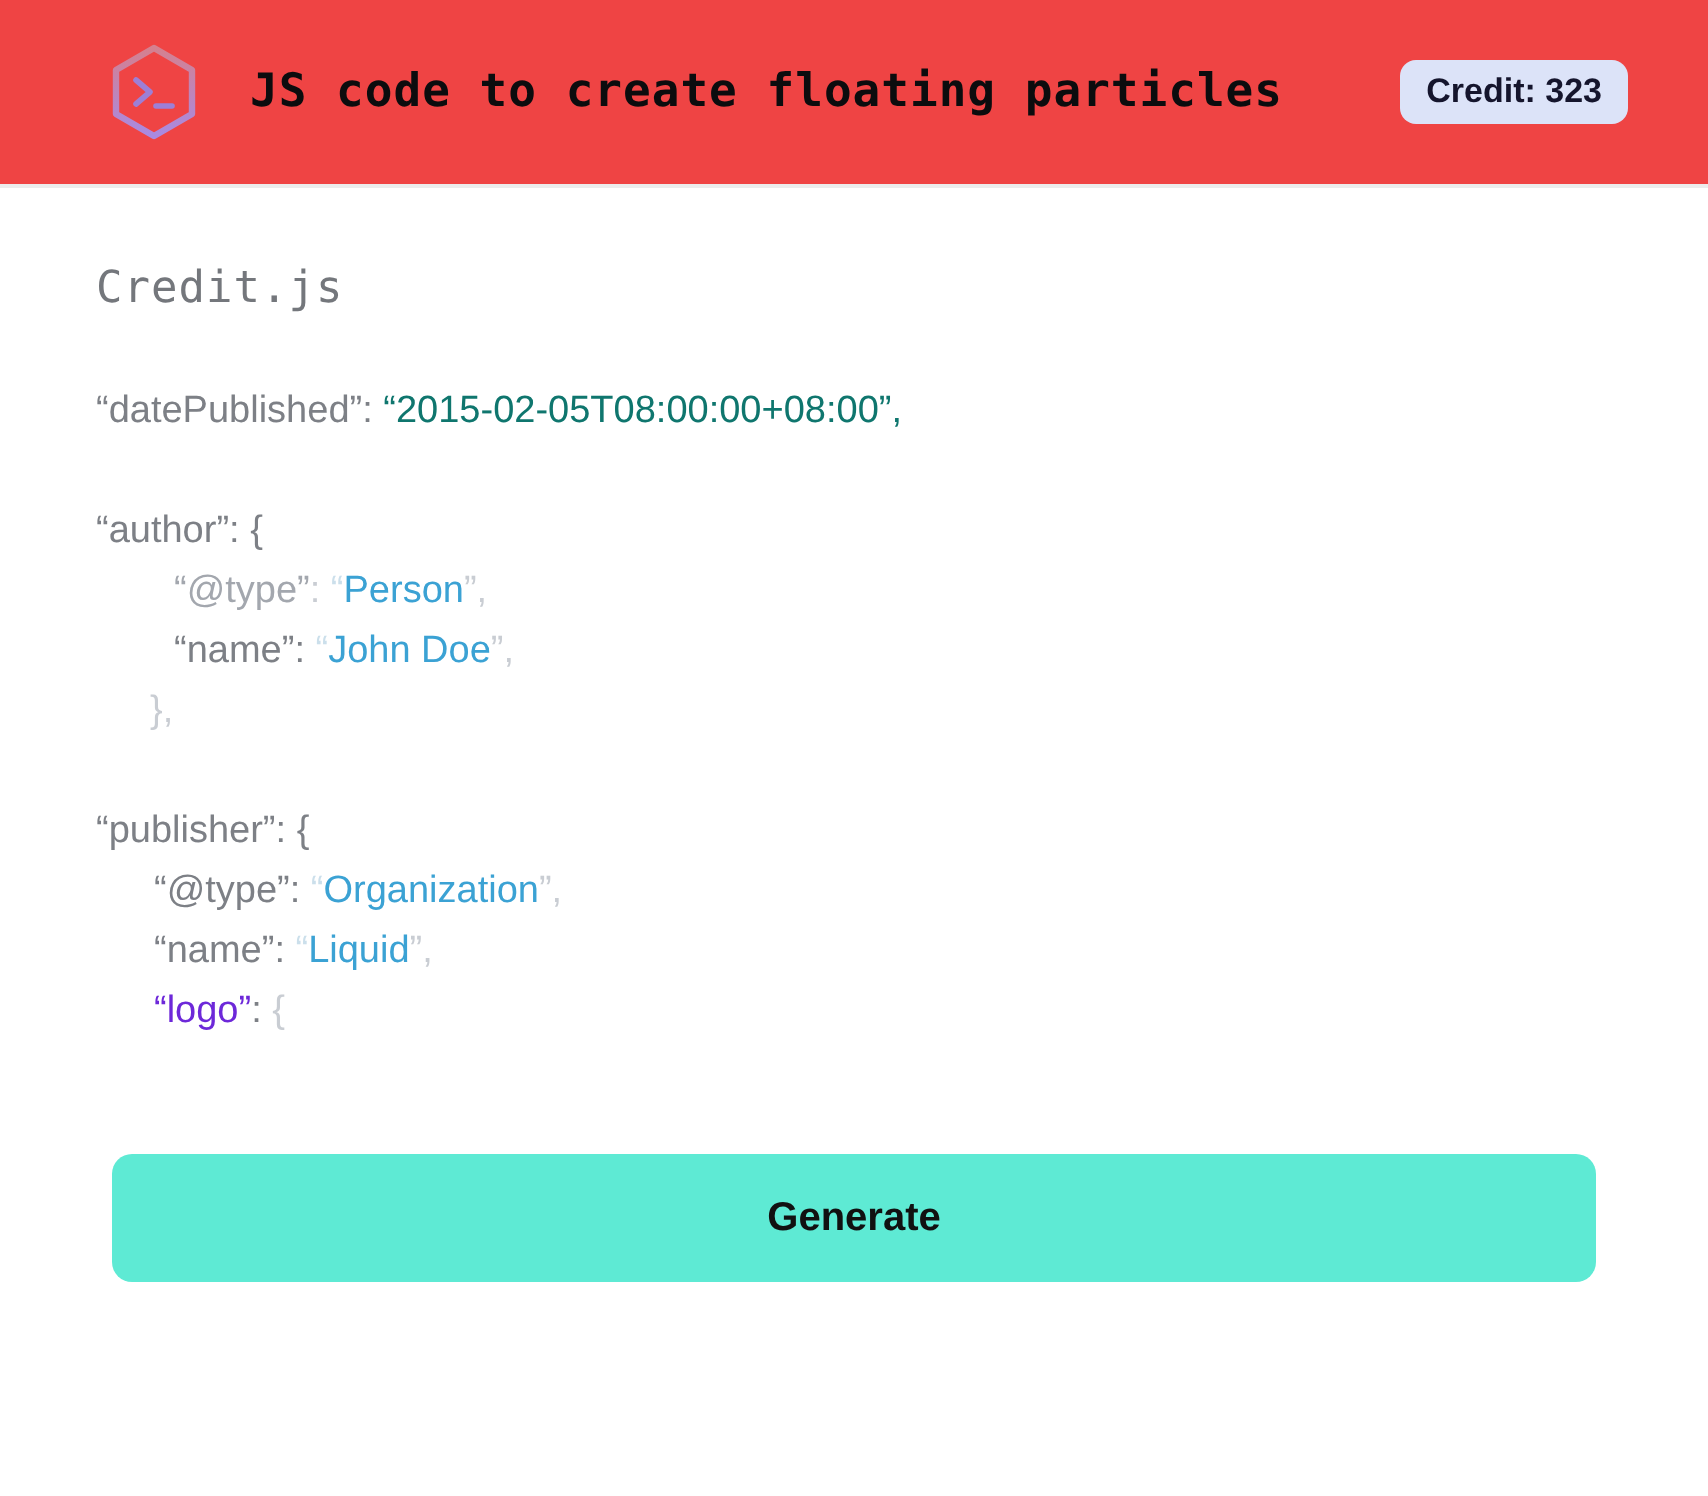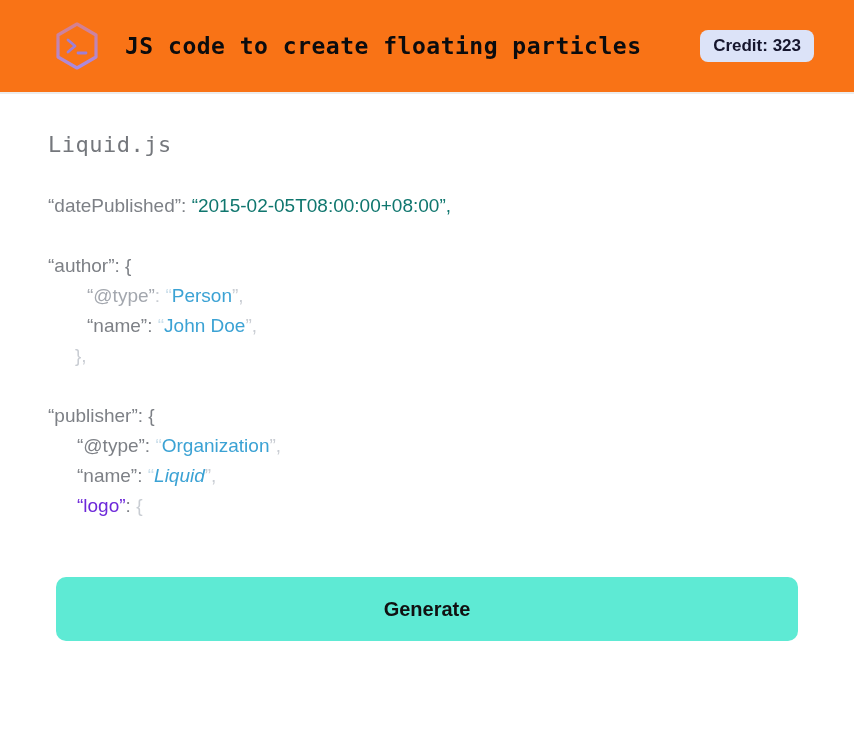--- a/index.html
+++ b/index.html
@@ -13,21 +13,21 @@
   .page { width: 854px; height: 748px; background: #ffffff; }
 
   
   .header {
     height: 94px;
     display: flex;
     align-items: center;
     justify-content: space-between;
     padding: 0 40px 0 55px;
     border-bottom: 2px solid #ececec;
-    background: #f97316;
+    background: #ef4444;
   }
   .header-left { display: flex; align-items: center; gap: 26px; }
   .logo-icon { width: 44px; height: 50px; display: block; }
   .page-title {
     font-family: "DejaVu Sans Mono", monospace;
     font-size: 23px;
     font-weight: 700;
     color: #0c0c0e;
     letter-spacing: 0.5px;
     white-space: nowrap;
@@ -95,28 +95,28 @@
         <polygon points="22,3 41,14 41,36 22,47 3,36 3,14" fill="none" stroke="url(#hexgrad)" stroke-width="3.2" stroke-linejoin="round" stroke-linecap="round"></polygon>
         <polyline points="13,19 20,25 13,31" fill="none" stroke="#9d7fd6" stroke-width="2.8" stroke-linecap="round" stroke-linejoin="round"></polyline>
         <line x1="23" y1="32" x2="31" y2="32" stroke="#9d7fd6" stroke-width="2.8" stroke-linecap="round"></line>
       </svg>
       <h1 class="page-title">JS code to create floating particles</h1>
     </div>
     <span class="credit-badge">Credit: 323</span>
   </header>
 
   <main class="main">
-    <div class="file-name">Liquid.js</div>
+    <div class="file-name">Credit.js</div>
     <div class="code-block">
         <div class="code-line" style="padding-left: 0px;"><span style="color: rgb(125, 128, 134); text-align: right;">“datePublished”</span><span style="color: rgb(125, 128, 134);">: </span><span style="color: #0f766e;">“2015-02-05T08:00:00+08:00”,</span></div>
         <div class="code-line gap" style="padding-left: 0px;"><span style="color: rgb(125, 128, 134);">“author”</span><span style="color: rgb(125, 128, 134);">: {</span></div>
         <div class="code-line" style="padding-left: 39px;"><span style="color: rgb(163, 167, 174);">“@type”</span><span style="color: rgb(201, 205, 211);">: </span><span style="color: rgb(203, 223, 235);">“</span><span style="color: rgb(59, 162, 212);">Person</span><span style="color: rgb(201, 205, 211);">”,</span></div>
         <div class="code-line" style="padding-left: 39px;"><span style="color: rgb(125, 128, 134);">“name”</span><span style="color: rgb(125, 128, 134);">: </span><span style="color: rgb(203, 223, 235);">“</span><span style="color: rgb(59, 162, 212);">John Doe</span><span style="color: rgb(201, 205, 211);">”,</span></div>
         <div class="code-line" style="padding-left: 27px;"><span style="color: rgb(201, 205, 211);">},</span></div>
         <div class="code-line gap" style="padding-left: 0px;"><span style="color: rgb(125, 128, 134);">“publisher”</span><span style="color: rgb(125, 128, 134);">: {</span></div>
         <div class="code-line" style="padding-left: 29px;"><span style="color: rgb(125, 128, 134);">“@type”</span><span style="color: rgb(125, 128, 134);">: </span><span style="color: rgb(203, 223, 235);">“</span><span style="color: rgb(59, 162, 212);">Organization</span><span style="color: rgb(201, 205, 211);">”,</span></div>
-        <div class="code-line" style="padding-left: 29px;"><span style="color: rgb(125, 128, 134);">“name”</span><span style="color: rgb(125, 128, 134);">: </span><span style="color: rgb(203, 223, 235);">“</span><span style="color: rgb(59, 162, 212); font-style: italic;">Liquid</span><span style="color: rgb(201, 205, 211);">”,</span></div>
+        <div class="code-line" style="padding-left: 29px;"><span style="color: rgb(125, 128, 134);">“name”</span><span style="color: rgb(125, 128, 134);">: </span><span style="color: rgb(203, 223, 235);">“</span><span style="color: rgb(59, 162, 212);">Liquid</span><span style="color: rgb(201, 205, 211);">”,</span></div>
         <div class="code-line" style="padding-left: 29px;"><span style="color: #6d28d9;">“logo”</span><span style="color: rgb(125, 128, 134);">: </span><span style="color: rgb(201, 205, 211);">{</span></div>
       </div>
     <button class="generate-btn">Generate</button>
   </main>
 
 </div>
 
 </body></html>

